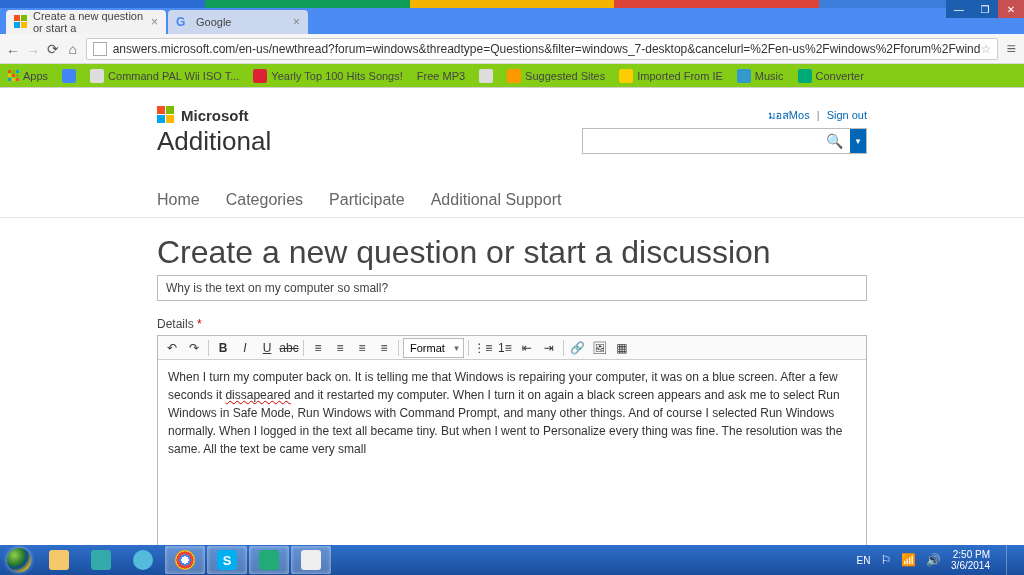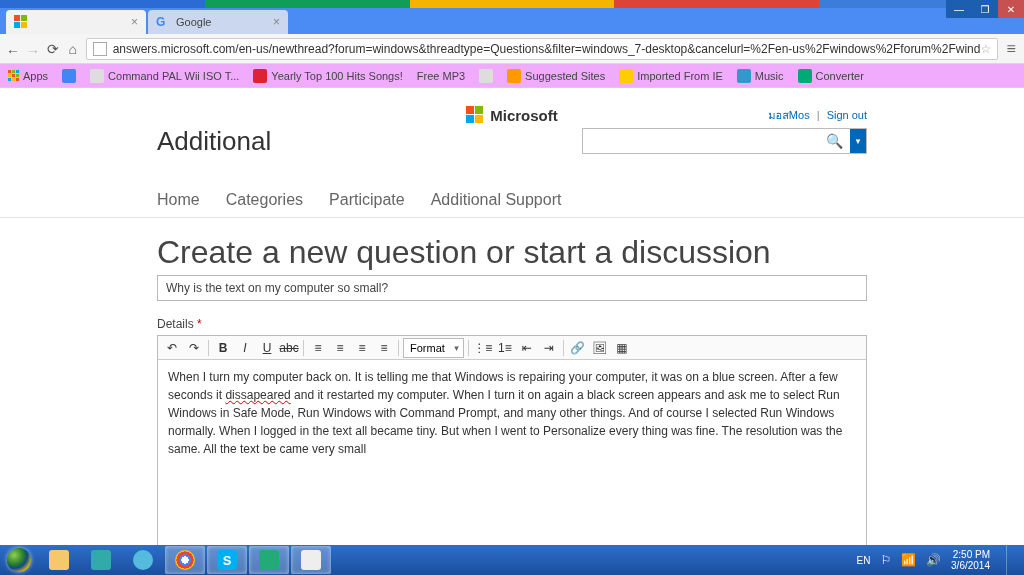--- a/index.html
+++ b/index.html
@@ -29,33 +29,33 @@
 
 
 .toolbar { height: 30px; background: #f5f5f5; border-bottom: 1px solid #d9d9d9; display: flex; align-items: center; padding: 0 6px; gap: 6px; }
 .nav-btn { width: 20px; height: 20px; display: flex; align-items: center; justify-content: center; color: #555; font-size: 14px; }
 .omnibox { flex: 1; height: 22px; background: #fff; border: 1px solid #ccc; border-radius: 2px; display: flex; align-items: center; padding: 0 6px; font-size: 12px; color: #333; }
 .omnibox .page-icon { width: 14px; height: 14px; margin-right: 6px; border: 1px solid #aaa; }
 .omnibox .star { margin-left: auto; color: #aaa; }
 .menu-btn { width: 20px; color: #666; text-align: center; font-size: 16px; }
 
 
-.bookmarks { height: 24px; background: #f0abfc; border-bottom: 1px solid #d0d0d0; display: flex; align-items: center; padding: 0 8px; gap: 14px; font-size: 11px; color: #444; }
+.bookmarks { height: 24px; background: #84cc16; border-bottom: 1px solid #d0d0d0; display: flex; align-items: center; padding: 0 8px; gap: 14px; font-size: 11px; color: #444; }
 .bm-item { display: flex; align-items: center; gap: 4px; white-space: nowrap; }
 .bm-icon { width: 14px; height: 14px; background: #ddd; border-radius: 2px; display: inline-block; }
 .apps-icon { display: grid; grid-template-columns: repeat(3,3px); grid-template-rows: repeat(3,3px); gap: 1px; }
 .apps-icon span { background: #777; }
 .apps-icon span:nth-child(1){background:#f25022;} .apps-icon span:nth-child(2){background:#7fba00;} .apps-icon span:nth-child(3){background:#00a4ef;}
 .apps-icon span:nth-child(4){background:#ffb900;} .apps-icon span:nth-child(5){background:#f25022;} .apps-icon span:nth-child(6){background:#7fba00;}
 .apps-icon span:nth-child(7){background:#00a4ef;} .apps-icon span:nth-child(8){background:#ffb900;} .apps-icon span:nth-child(9){background:#f25022;}
 
 
 .page { background: #fff; height: calc(575px - 8px - 26px - 30px - 24px - 30px); overflow: hidden; }
 .container { width: 710px; margin: 0 auto; padding-top: 18px; position: relative; }
-.ms-header { display: flex; align-items: center; gap: 6px; justify-content: center; }
+.ms-header { display: flex; align-items: center; gap: 6px; }
 .ms-logo { width: 18px; height: 18px; display: grid; grid-template-columns: 8px 8px; grid-template-rows: 8px 8px; gap: 1px; }
 .ms-logo span:nth-child(1){background:#f25022;} .ms-logo span:nth-child(2){background:#7fba00;}
 .ms-logo span:nth-child(3){background:#00a4ef;} .ms-logo span:nth-child(4){background:#ffb900;}
 .ms-brand { font-size: 15px; color: #333; font-weight: 600; }
 .community-title { font-size: 26px; color: #333; margin-top: 2px; font-weight: 400; }
 .user-links { position: absolute; top: 18px; right: 0; font-size: 11px; color: #0067b8; }
 .user-links span.sep { color: #888; margin: 0 4px; }
 .searchbar { position: absolute; top: 40px; right: 0; width: 285px; height: 26px; border: 1px solid #bbb; display: flex; }
 .searchbar input { flex: 1; border: none; padding: 0 6px; font-size: 12px; outline: none; }
 .search-btn { width: 30px; background: #fff; border-left: none; display: flex; align-items: center; justify-content: center; color: #0067b8; font-size: 14px; }
@@ -109,20 +109,21 @@
 <div class="tabstrip">
   <div class="tab">
     <span class="favicon">
         <span class="fav-ms">
           <span></span>
           <span></span>
           <span></span>
           <span></span>
         </span>
       </span>
+    <span>Create a new question or start a</span>
     <span class="tab-close">×</span>
   </div>
   <div class="tab inactive">
     <span class="favicon fav-g">G</span>
     <span>Google</span>
     <span class="tab-close">×</span>
   </div>
 </div>
 
 <div class="toolbar">

